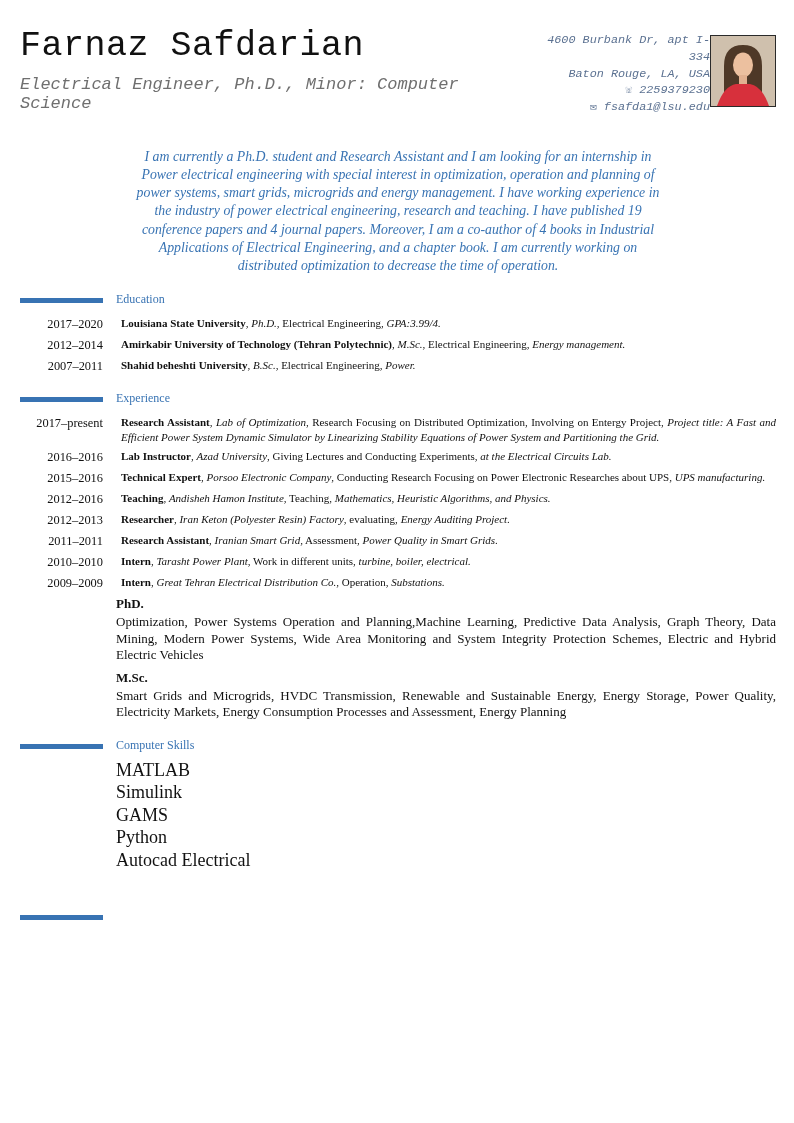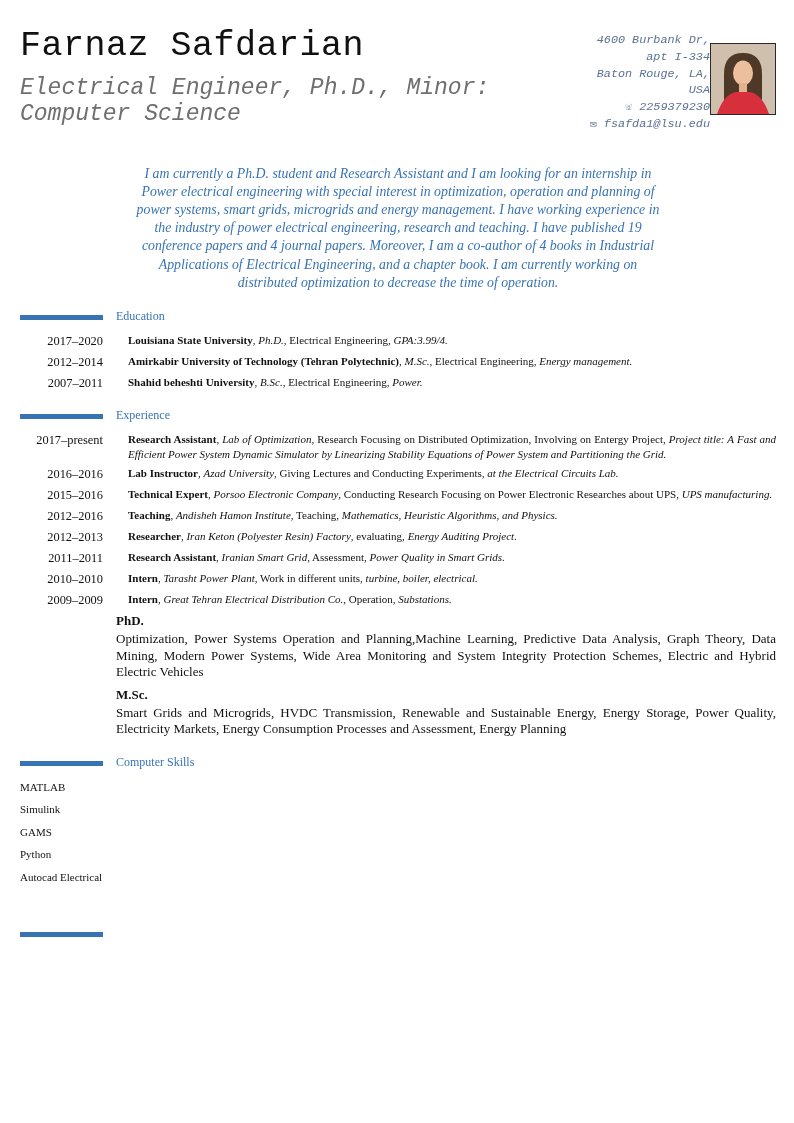--- a/index.html
+++ b/index.html
@@ -14,21 +14,21 @@
     width:794px;height:1123px;overflow:hidden;
     font-family:"Liberation Serif","DejaVu Serif",serif;
     color:var(--ink);
     padding:26px 18px 0 20px;
     position:relative;
   }
   
   .header{display:flex;align-items:flex-start;font-family:Liberation Mono, monospace;}
   .header-left{flex:1 1 auto;}
   .name{font-size:35px;font-weight:normal;letter-spacing:.5px;line-height:1.15;}
-  .subtitle{font-style:italic;font-size:23px;color:var(--subtitle);margin-top:9px;}
+  .subtitle{font-style:italic;font-size:17px;color:var(--subtitle);margin-top:9px;}
   .header-right{display:flex;align-items:center;gap:0;}
   .contact{
     text-align:right;font-style:italic;font-size:11.8px;line-height:1.42;
     color:var(--contact);padding-top:6px;
   }
   .contact .icon{font-style:normal;font-size:11px;}
   .photo-frame{
     width:66px;height:72px;border:1.5px solid #2a2a2a;background:#cfc0ad;
     flex:0 0 auto;overflow:hidden;
   }
@@ -37,32 +37,32 @@
     width:524px;margin:32px auto 0;text-align:center;
     font-style:italic;font-size:13.8px;line-height:1.32;color:var(--accent);
   }
   
   .section-head{
     display:grid;grid-template-columns:83px 1fr;column-gap:13px;
     align-items:center;margin:17px 0 9px;
   }
   .rule{height:5px;background:var(--accent);position:relative;top:1px;}
   .section-title{font-size:12px;font-weight:normal;color:var(--accent);}
-  .entry{display:grid;grid-template-columns:83px 1fr;column-gap:25px;margin-bottom:5px;}
+  .entry{display:grid;grid-template-columns:83px 1fr;column-gap:18px;margin-bottom:5px;}
   .entry .date{text-align:right;font-size:12.4px;white-space:nowrap;padding-top:1px;}
   .entry .content{text-align:justify;font-size:11px;line-height:1.33;}
   .b{font-weight:bold;}
   .i{font-style:italic;}
   
   .course-entry{margin-left:96px;margin-bottom:4px;}
   .course-label{font-weight:bold;font-size:13px;margin-bottom:2px;}
   .course-text{text-align:justify;font-size:13px;line-height:1.27;}
   .course-entry + .course-entry{margin-top:6px;}
   
-  .skill-item{font-size:11px;line-height:17px;margin-bottom:5.5px;}
+  .skill-item{margin-left:96px;font-size:18px;line-height:17px;margin-bottom:5.5px;}
   
   .bottom-rule{width:83px;height:5px;background:var(--accent);margin-top:46px;}
 </style>
 </head>
 <body>
 
 <div class="header">
   <div class="header-left">
     <div class="name">Farnaz Safdarian</div>
     <div class="subtitle">Electrical Engineer, Ph.D., Minor: Computer Science</div>

